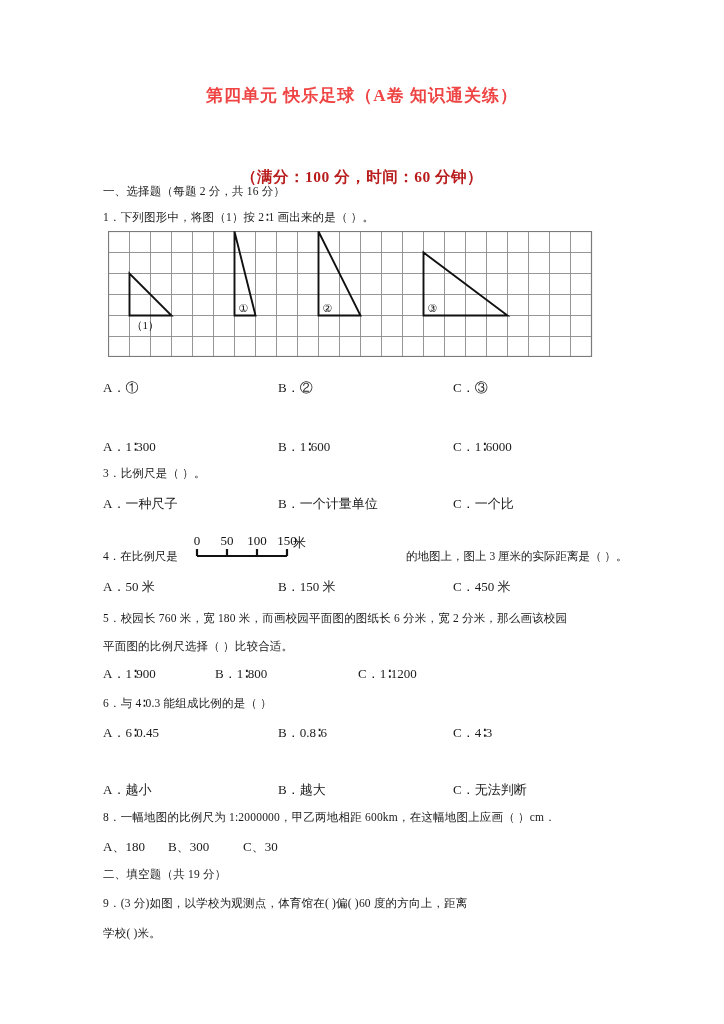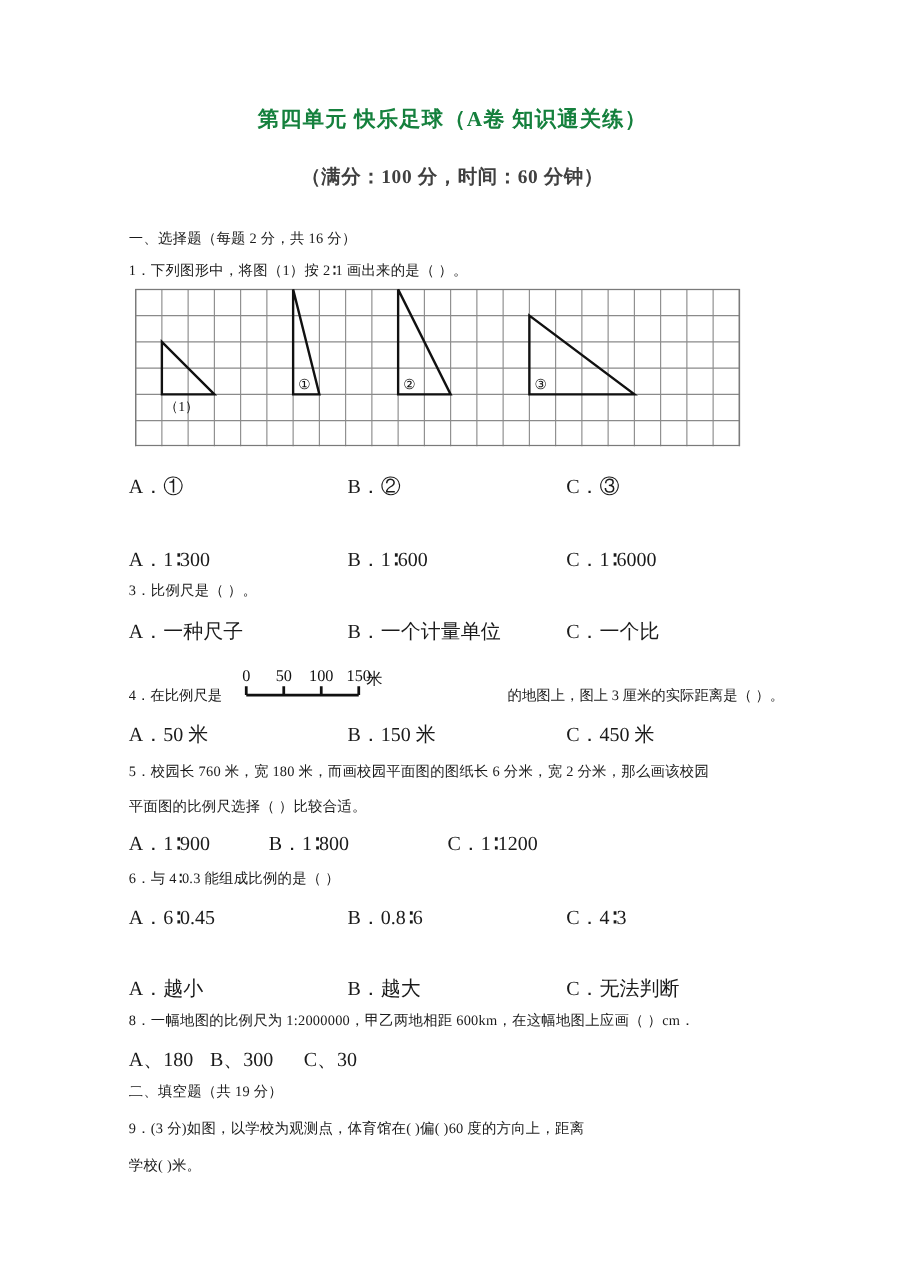--- a/index.html
+++ b/index.html
@@ -24,21 +24,21 @@
   
   .doc-title {
     position: absolute;
     top: 84px;
     left: 0;
     width: 724px;
     text-align: center;
     font-size: 17px;
     font-weight: 700;
     letter-spacing: 1px;
-    color: #15803d;
+    color: #ef4444;
   }
   .doc-subtitle {
     position: absolute;
     top: 131px;
     left: 0;
     width: 724px;
     text-align: center;
     font-size: 15.5px;
     font-weight: 700;
     letter-spacing: 0.5px;
@@ -54,21 +54,21 @@
     white-space: nowrap;
   }
   .section-head { font-size: 11.5px; }
   .qtext { font-size: 11.5px; }
 
   
   .optrow {
     position: absolute;
     left: 103px;
     width: 520px;
-    font-size: 16px;
+    font-size: 13px;
     height: 16px;
   }
   .optrow > span {
     position: absolute;
     top: 0;
     white-space: nowrap;
   }
   .col-a { left: 0px; }
   .col-b { left: 175px; }
   .col-c { left: 350px; }
@@ -116,21 +116,21 @@
     white-space: nowrap;
     margin-left: 33px;
   }
 </style>
 </head>
 <body>
 
 <div class="page">
 
   <div class="doc-title">第四单元 快乐足球（A卷 知识通关练）</div>
-  <div class="doc-subtitle" style="color: #404040;">（满分：100 分，时间：60 分钟）</div>
+  <div class="doc-subtitle" style="color: #b91c1c; margin-top: 36px;">（满分：100 分，时间：60 分钟）</div>
 
   <div class="blk section-head" style="top:183px;">一、选择题（每题 2 分，共 16 分）</div>
 
   <div class="blk qtext" style="top:209px;">1．下列图形中，将图（1）按 2∶1 画出来的是（    ）。</div>
 
   <div class="figure-wrap">
     <svg class="grid-svg" width="492" height="126" viewBox="0 0 492 126">
       <g id="grid-lines" stroke="#8a8a8a" stroke-width="0.9" fill="none">
           <line x1="0.5" y1="0.5" x2="0.5" y2="126.5"></line>
           <line x1="21.5" y1="0.5" x2="21.5" y2="126.5"></line>

